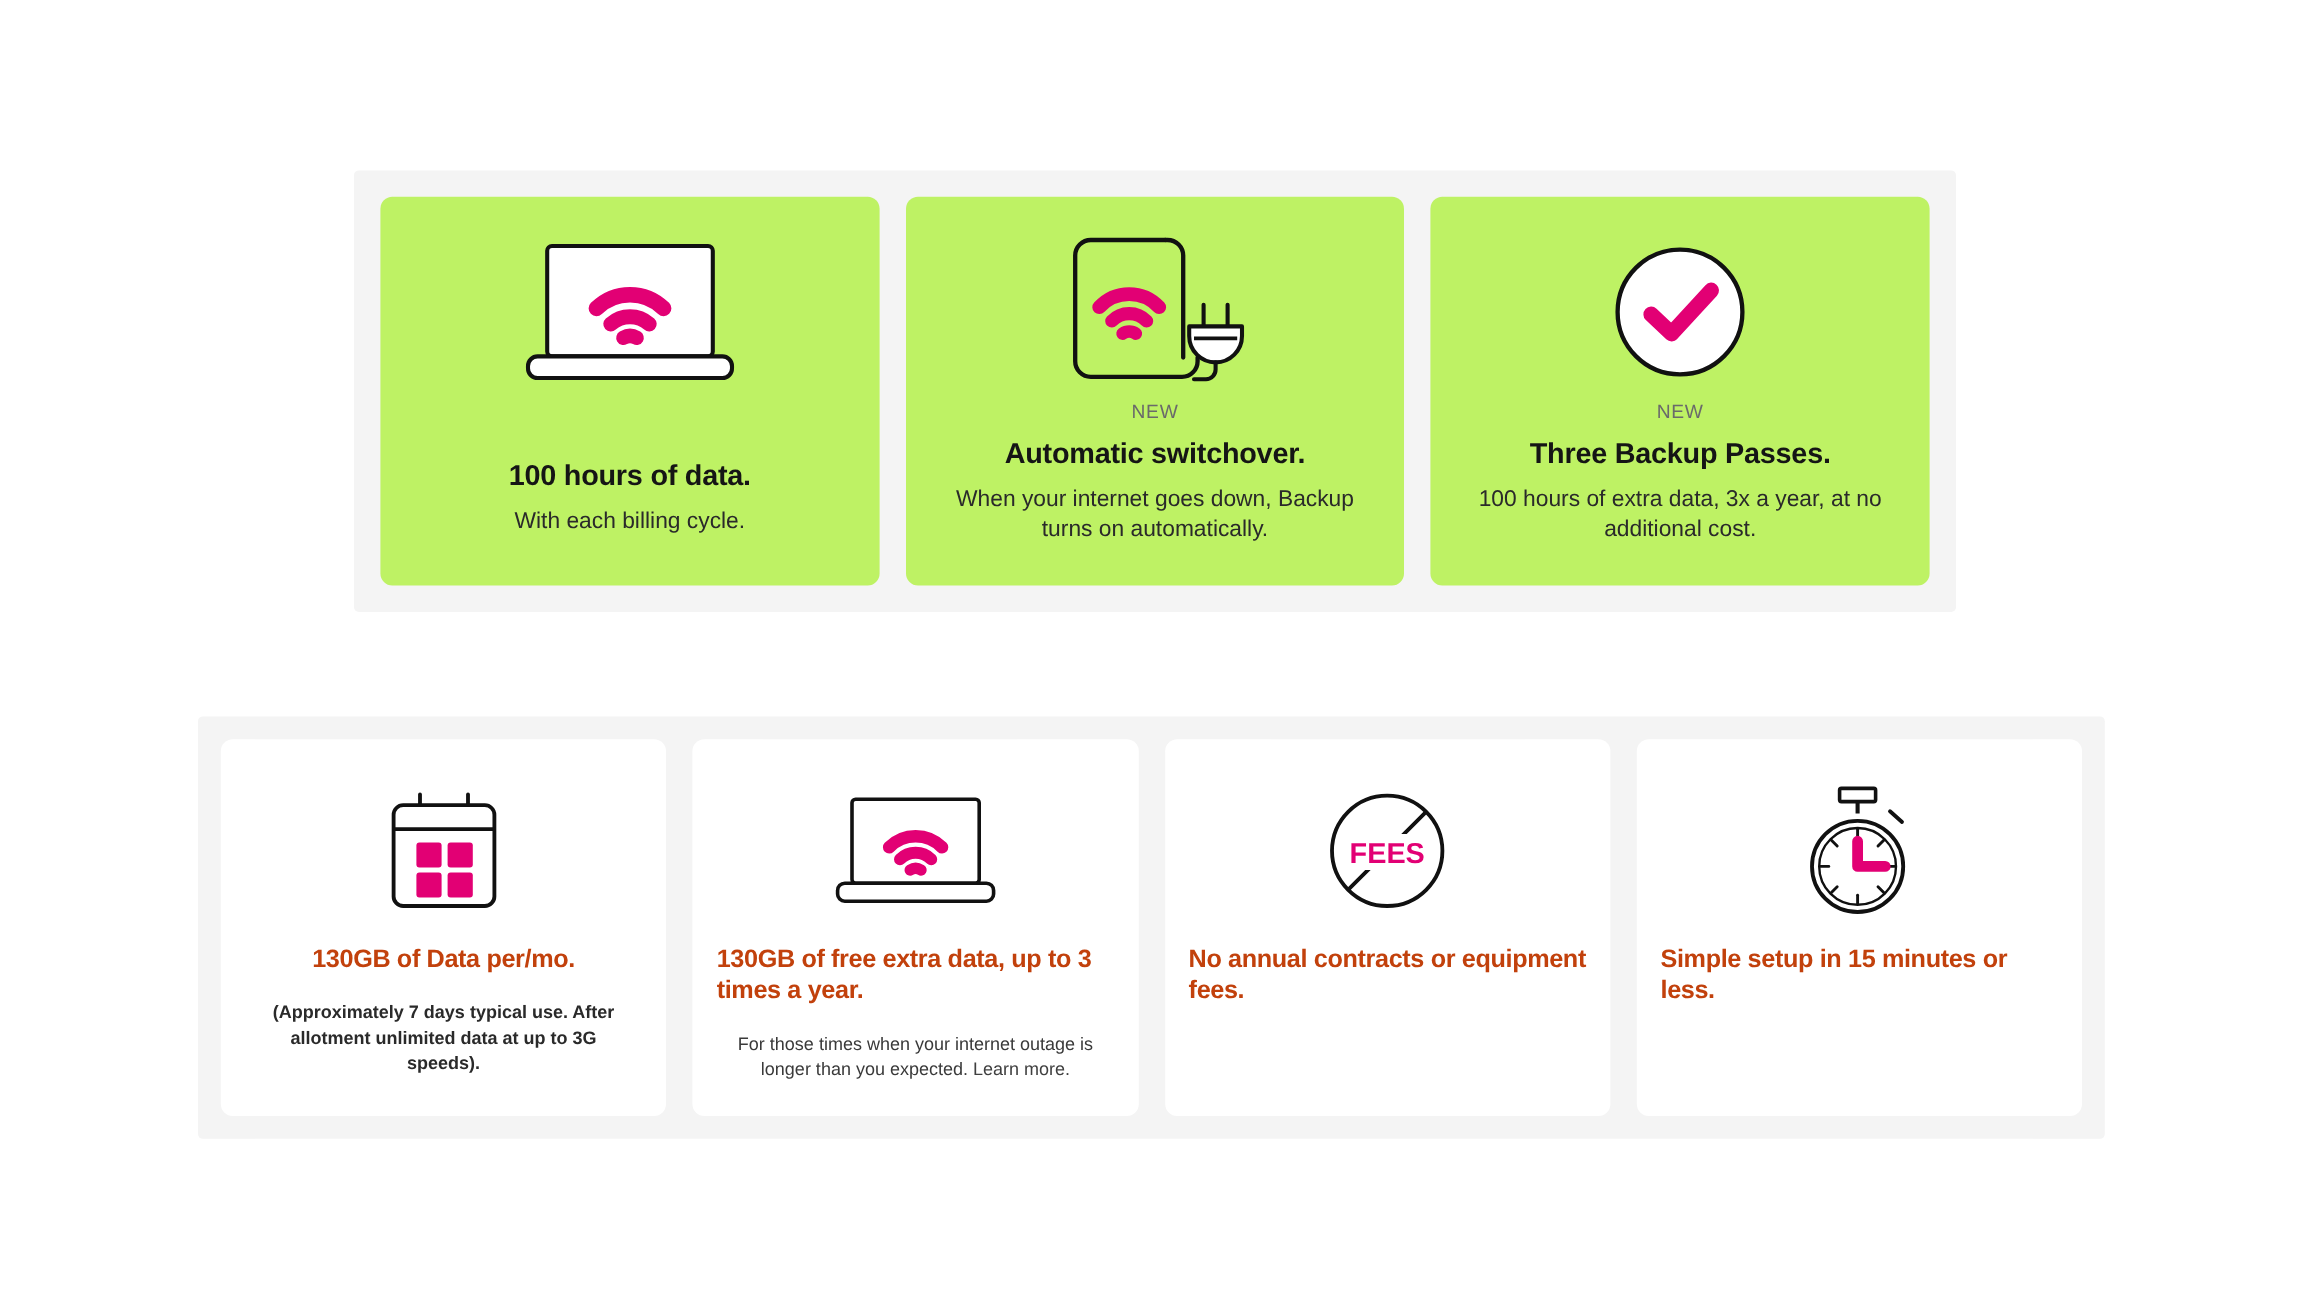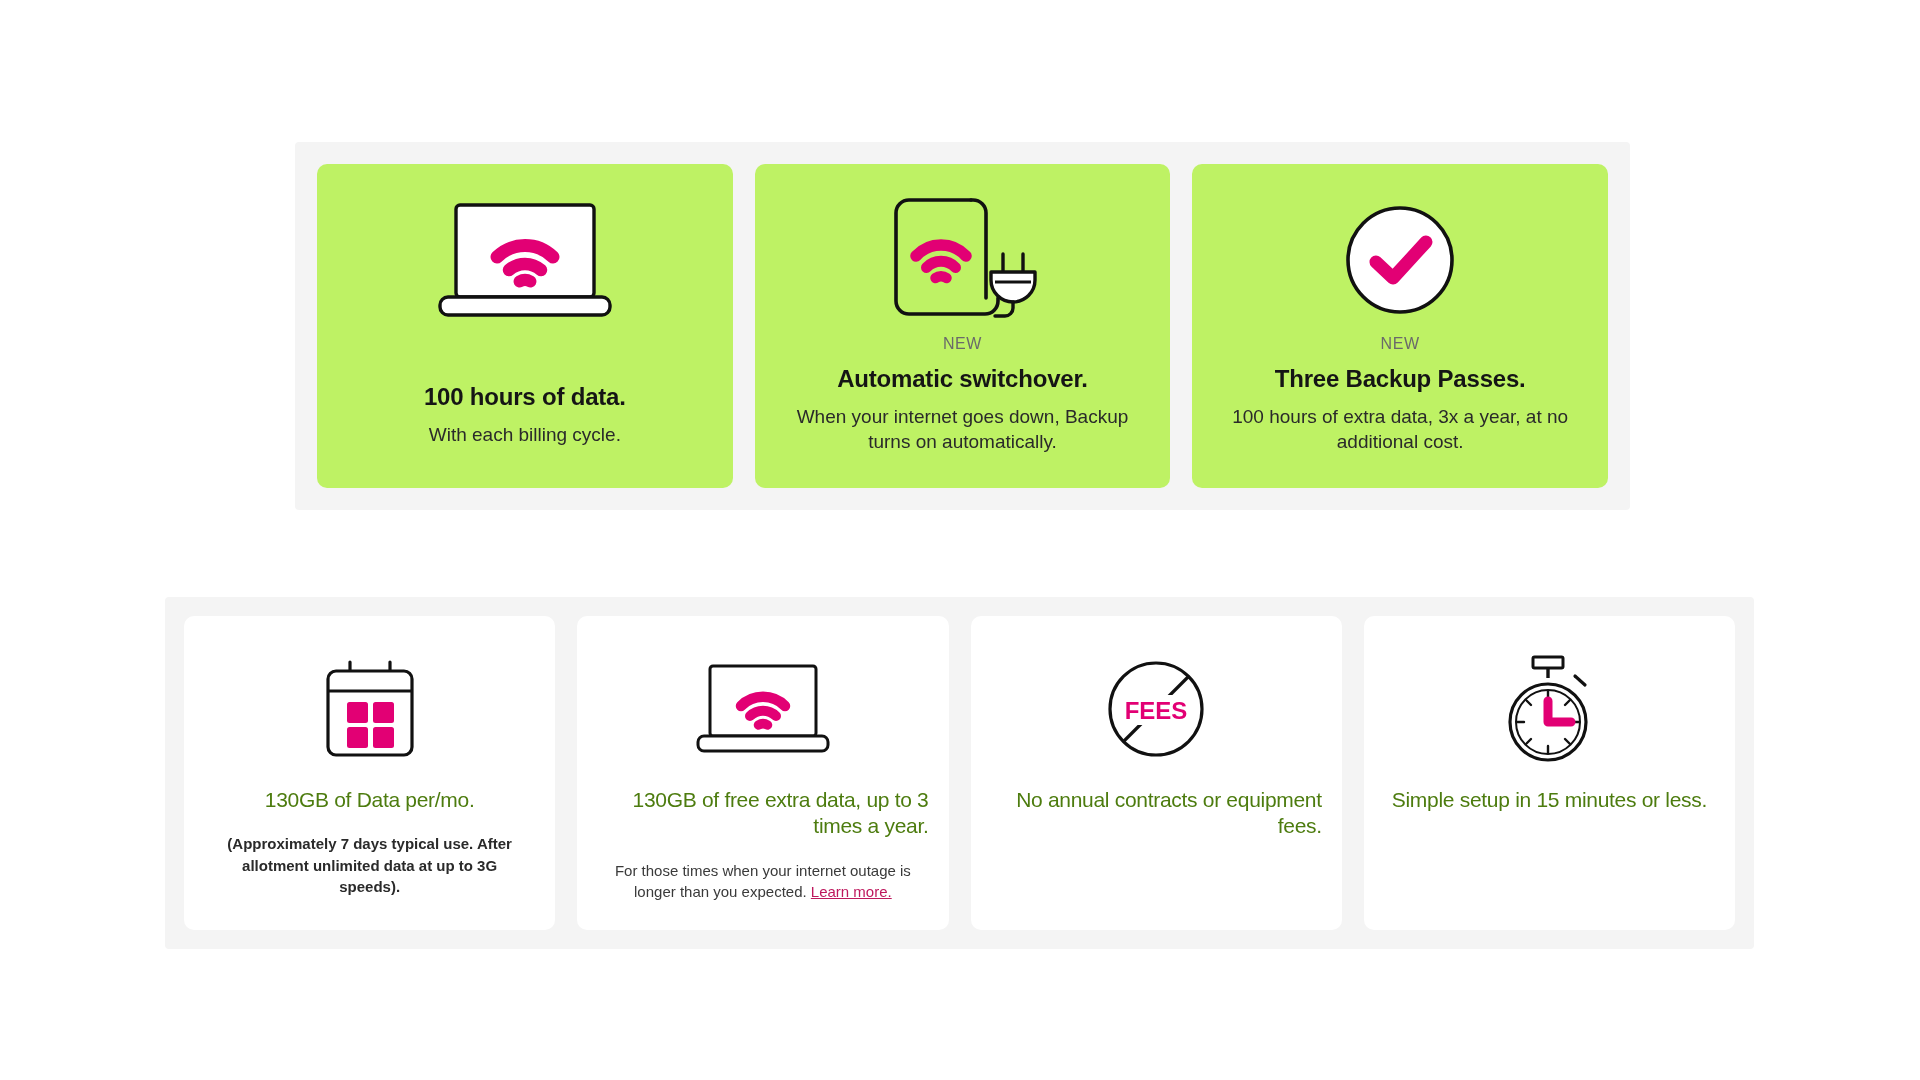--- a/index.html
+++ b/index.html
@@ -102,41 +102,40 @@
   }
   .card2 .icon-slot {
     height: 125px;
     display: flex;
     align-items: center;
     justify-content: center;
     margin-bottom: 16px;
   }
   .card2 .title {
     font-size: 21px;
-    font-weight: 400;
-    color: #4d7c0f;
-    text-align: right;
+    font-weight: 700;
+    color: #c2410c;
+    text-align: left;
     line-height: 1.25;
     letter-spacing: -0.3px;
     font-stretch: condensed;
   }
   .card2 .desc {
     font-size: 15px;
     font-weight: 700;
     color: #2a2a2a;
     text-align: center;
     line-height: 1.42;
     margin-top: 20px;
     max-width: 310px;
   }
   .card2 .desc.regular { font-weight: 400; color: #3a3a3a; }
   .card2 .desc a,
   .card2 .desc .link {
-    color: #be185d;
-    text-decoration: underline;
+    color: #404040;
     cursor: pointer;
   }
   svg { display: block; }
 </style>
 </head>
 <body>
 
 <div class="page">
 
   <div class="section-one">

